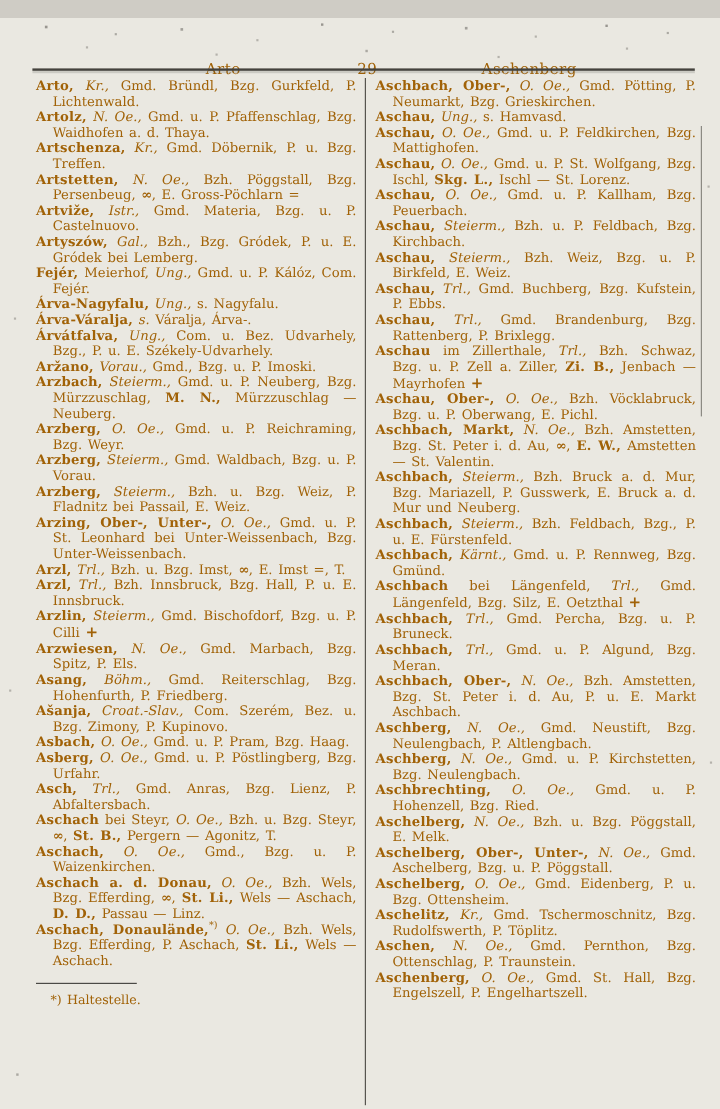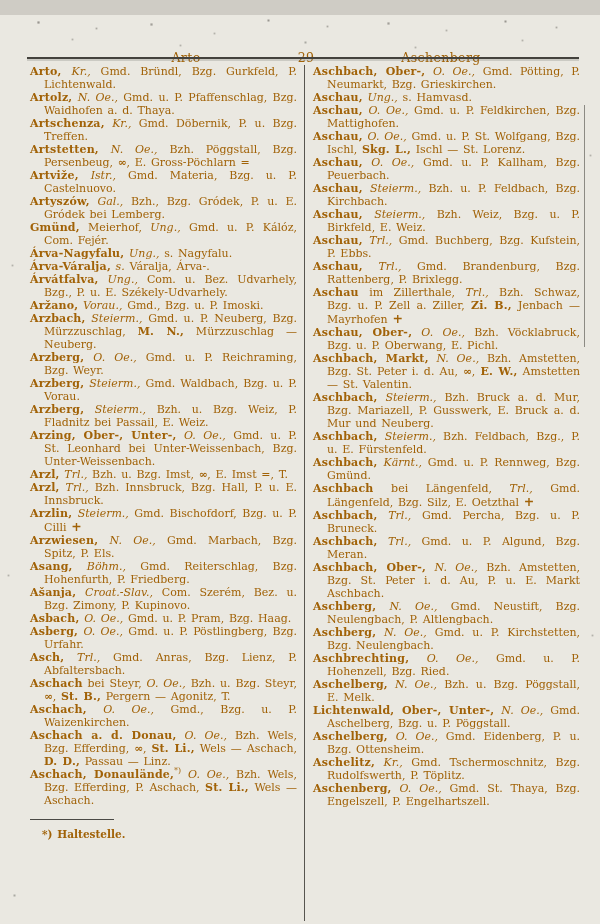--- a/index.html
+++ b/index.html
@@ -23,21 +23,21 @@
   .entry{margin:0;padding-left:14px;text-indent:-14px;}
   .bd{font-weight:bold;letter-spacing:.2px;}
   .it{font-style:italic;}
   .icon{font-weight:bold;font-style:normal;}
   .icon-post-horn{letter-spacing:-.5px;}
   .icon-cross{font-size:12.5px;font-weight:bold;}
   .sup{font-size:8px;vertical-align:super;line-height:0;}
   
   .footnote{margin-top:12px;text-indent:0;padding-left:0;}
   .footnote-rule{width:84px;height:1px;background:#4a4945;margin:0 0 8px 0;}
-  .footnote-line{margin:0;padding-left:12px;font-size:10.5px;font-weight:bold;}
+  .footnote-line{margin:0;padding-left:12px;font-size:10.5px;}
   
   .speckles{position:absolute;left:0;top:0;width:1px;height:1px;background:transparent;pointer-events:none;
     box-shadow:
       38px 7px 0 .6px rgba(55,52,47,.45), 96px 13px 0 .4px rgba(55,52,47,.35),
       151px 9px 0 .6px rgba(55,52,47,.4), 214px 18px 0 .4px rgba(55,52,47,.3),
       268px 5px 0 .5px rgba(55,52,47,.45), 327px 11px 0 .4px rgba(55,52,47,.35),
       388px 8px 0 .6px rgba(55,52,47,.4), 446px 15px 0 .4px rgba(55,52,47,.3),
       505px 6px 0 .5px rgba(55,52,47,.45), 556px 12px 0 .4px rgba(55,52,47,.35),
       72px 24px 0 .4px rgba(55,52,47,.3), 305px 27px 0 .5px rgba(55,52,47,.35),
       522px 25px 0 .4px rgba(55,52,47,.3), 180px 30px 0 .4px rgba(55,52,47,.3),
@@ -62,21 +62,21 @@
 
   <div class="columns">
     <div class="col">
       <div>
           <p class="entry"><span class="bd">Arto,</span><span class="it"> Kr.,</span><span class="nm"> Gmd. Bründl, Bzg. Gurkfeld, P. Lichtenwald.</span></p>
           <p class="entry"><span class="bd">Artolz,</span><span class="it"> N. Oe.,</span><span class="nm"> Gmd. u. P. Pfaffenschlag, Bzg. Waidhofen a. d. Thaya.</span></p>
           <p class="entry"><span class="bd">Artschenza,</span><span class="it"> Kr.,</span><span class="nm"> Gmd. Döbernik, P. u. Bzg. Treffen.</span></p>
           <p class="entry"><span class="bd">Artstetten,</span><span class="it"> N. Oe.,</span><span class="nm"> Bzh. Pöggstall, Bzg. Persenbeug, </span><span class="icon icon-post-horn">∞</span><span class="nm">, E. Gross-Pöchlarn =</span></p>
           <p class="entry"><span class="bd">Artviže,</span><span class="it"> Istr.,</span><span class="nm"> Gmd. Materia, Bzg. u. P. Castelnuovo.</span></p>
           <p class="entry"><span class="bd">Artyszów,</span><span class="it"> Gal.,</span><span class="nm"> Bzh., Bzg. Gródek, P. u. E. Gródek bei Lemberg.</span></p>
-          <p class="entry"><span class="bd">Gmünd,</span><span class="nm"> Meierhof, </span><span class="it">Ung.,</span><span class="nm"> Gmd. u. P. Kálóz, Com. Fejér.</span></p>
+          <p class="entry"><span class="bd">Fejér,</span><span class="nm"> Meierhof, </span><span class="it">Ung.,</span><span class="nm"> Gmd. u. P. Kálóz, Com. Fejér.</span></p>
           <p class="entry"><span class="bd">Árva-Nagyfalu,</span><span class="it"> Ung.,</span><span class="nm"> s. Nagyfalu.</span></p>
           <p class="entry"><span class="bd">Árva-Váralja,</span><span class="it"> s.</span><span class="nm"> Váralja, Árva-.</span></p>
           <p class="entry"><span class="bd">Árvátfalva,</span><span class="it"> Ung.,</span><span class="nm"> Com. u. Bez. Udvarhely, Bzg., P. u. E. Székely-Udvarhely.</span></p>
           <p class="entry"><span class="bd">Aržano,</span><span class="it"> Vorau.,</span><span class="nm"> Gmd., Bzg. u. P. Imoski.</span></p>
           <p class="entry"><span class="bd">Arzbach,</span><span class="it"> Steierm.,</span><span class="nm"> Gmd. u. P. Neuberg, Bzg. Mürzzuschlag, </span><span class="bd">M. N.,</span><span class="nm"> Mürzzuschlag — Neuberg.</span></p>
           <p class="entry"><span class="bd">Arzberg,</span><span class="it"> O. Oe.,</span><span class="nm"> Gmd. u. P. Reichraming, Bzg. Weyr.</span></p>
           <p class="entry"><span class="bd">Arzberg,</span><span class="it"> Steierm.,</span><span class="nm"> Gmd. Waldbach, Bzg. u. P. Vorau.</span></p>
           <p class="entry"><span class="bd">Arzberg,</span><span class="it"> Steierm.,</span><span class="nm"> Bzh. u. Bzg. Weiz, P. Fladnitz bei Passail, E. Weiz.</span></p>
           <p class="entry"><span class="bd">Arzing, Ober-, Unter-,</span><span class="it"> O. Oe.,</span><span class="nm"> Gmd. u. P. St. Leonhard bei Unter-Weissenbach, Bzg. Unter-Weissenbach.</span></p>
           <p class="entry"><span class="bd">Arzl,</span><span class="it"> Trl.,</span><span class="nm"> Bzh. u. Bzg. Imst, </span><span class="icon icon-post-horn">∞</span><span class="nm">, E. Imst =, T.</span></p>
@@ -117,20 +117,21 @@
           <p class="entry"><span class="bd">Aschbach,</span><span class="it"> Steierm.,</span><span class="nm"> Bzh. Feldbach, Bzg., P. u. E. Fürstenfeld.</span></p>
           <p class="entry"><span class="bd">Aschbach,</span><span class="it"> Kärnt.,</span><span class="nm"> Gmd. u. P. Rennweg, Bzg. Gmünd.</span></p>
           <p class="entry"><span class="bd">Aschbach</span><span class="nm"> bei Längenfeld, </span><span class="it">Trl.,</span><span class="nm"> Gmd. Längenfeld, Bzg. Silz, E. Oetzthal </span><span class="icon icon-cross">+</span></p>
           <p class="entry"><span class="bd">Aschbach,</span><span class="it"> Trl.,</span><span class="nm"> Gmd. Percha, Bzg. u. P. Bruneck.</span></p>
           <p class="entry"><span class="bd">Aschbach,</span><span class="it"> Trl.,</span><span class="nm"> Gmd. u. P. Algund, Bzg. Meran.</span></p>
           <p class="entry"><span class="bd">Aschbach, Ober-,</span><span class="it"> N. Oe.,</span><span class="nm"> Bzh. Amstetten, Bzg. St. Peter i. d. Au, P. u. E. Markt Aschbach.</span></p>
           <p class="entry"><span class="bd">Aschberg,</span><span class="it"> N. Oe.,</span><span class="nm"> Gmd. Neustift, Bzg. Neulengbach, P. Altlengbach.</span></p>
           <p class="entry"><span class="bd">Aschberg,</span><span class="it"> N. Oe.,</span><span class="nm"> Gmd. u. P. Kirchstetten, Bzg. Neulengbach.</span></p>
           <p class="entry"><span class="bd">Aschbrechting,</span><span class="it"> O. Oe.,</span><span class="nm"> Gmd. u. P. Hohenzell, Bzg. Ried.</span></p>
           <p class="entry"><span class="bd">Aschelberg,</span><span class="it"> N. Oe.,</span><span class="nm"> Bzh. u. Bzg. Pöggstall, E. Melk.</span></p>
-          <p class="entry"><span class="bd">Lichtenwald, Ober-, Unter-,</span><span class="it"> N. Oe.,</span><span class="nm"> Gmd. Aschelberg, Bzg. u. P. Pöggstall.</span></p>
+          <p class="entry"><span class="bd">Aschelberg, Ober-, Unter-,</span><span class="it"> N. Oe.,</span><span class="nm"> Gmd. Aschelberg, Bzg. u. P. Pöggstall.</span></p>
           <p class="entry"><span class="bd">Aschelberg,</span><span class="it"> O. Oe.,</span><span class="nm"> Gmd. Eidenberg, P. u. Bzg. Ottensheim.</span></p>
           <p class="entry"><span class="bd">Aschelitz,</span><span class="it"> Kr.,</span><span class="nm"> Gmd. Tschermoschnitz, Bzg. Rudolfswerth, P. Töplitz.</span></p>
-          <p class="entry"><span class="bd">Aschenberg,</span><span class="it"> O. Oe.,</span><span class="nm"> Gmd. St. Thaya, Bzg. Engelszell, P. Engelhartszell.</span></p>
+          <p class="entry"><span class="bd">Aschen,</span><span class="it"> N. Oe.,</span><span class="nm"> Gmd. Pernthon, Bzg. Ottenschlag, P. Traunstein.</span></p>
+          <p class="entry"><span class="bd">Aschenberg,</span><span class="it"> O. Oe.,</span><span class="nm"> Gmd. St. Hall, Bzg. Engelszell, P. Engelhartszell.</span></p>
         </div>
     </div>
   </div>
 </div>
 
 </body></html>

